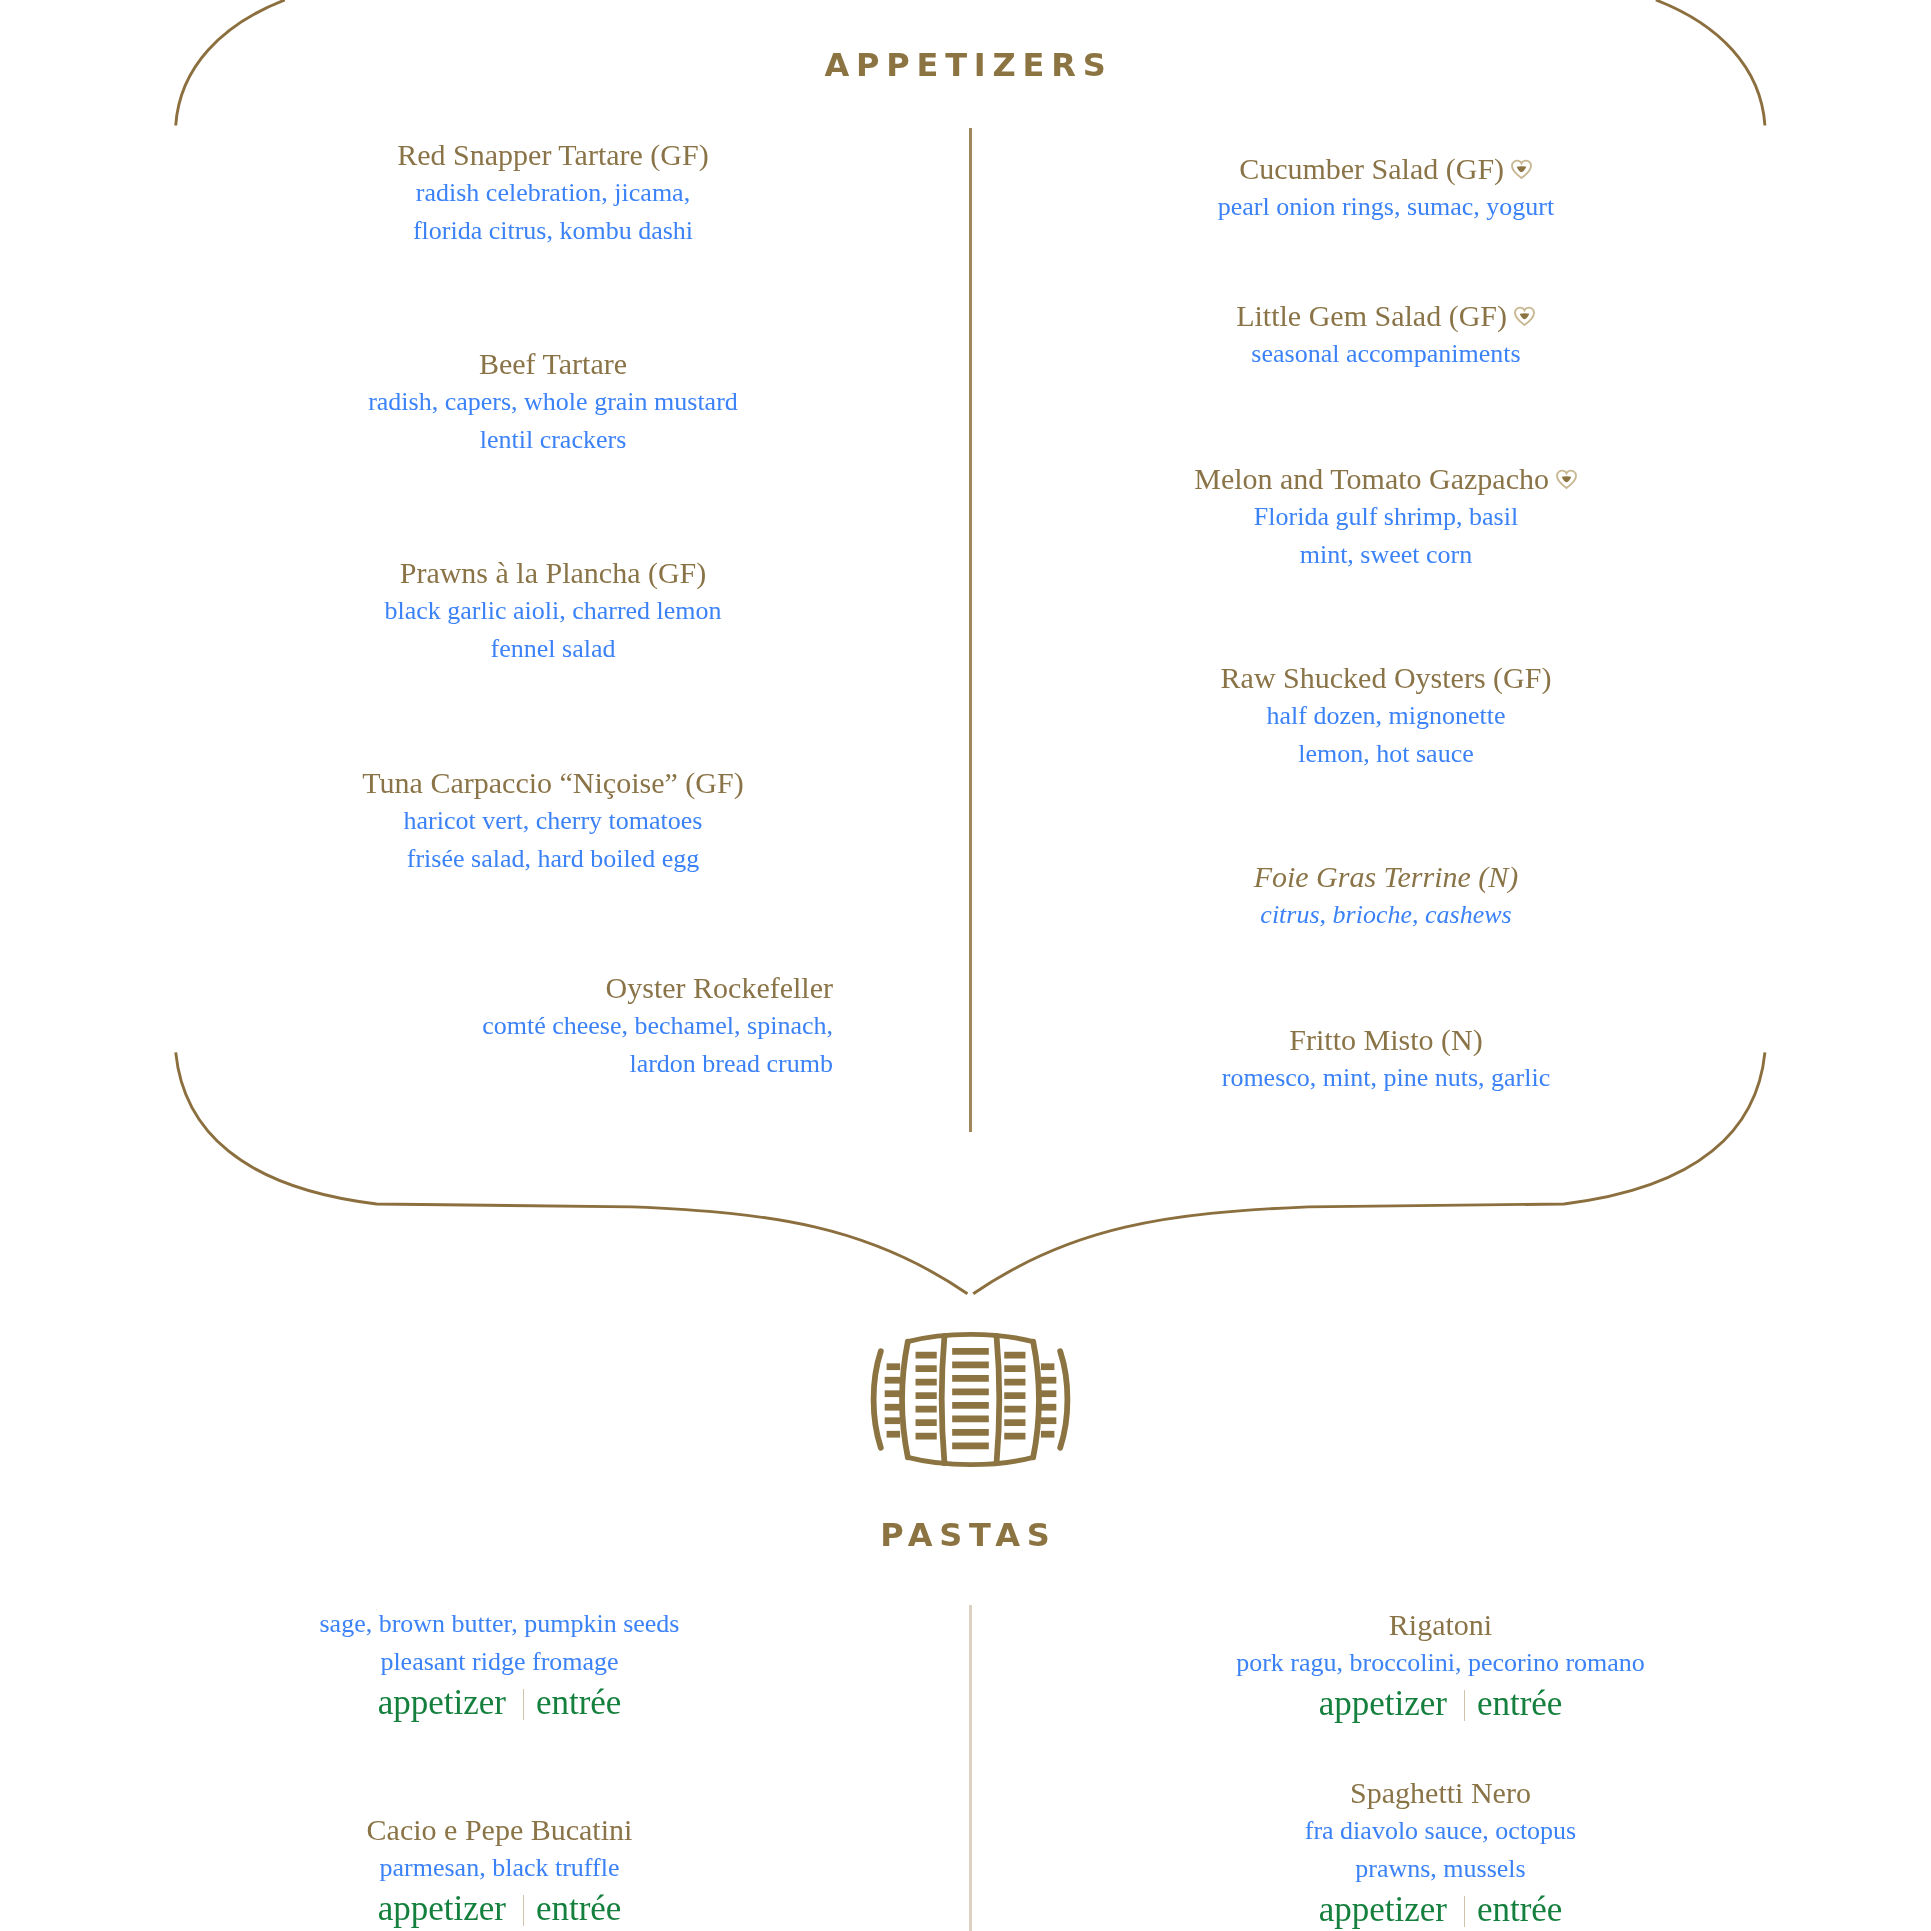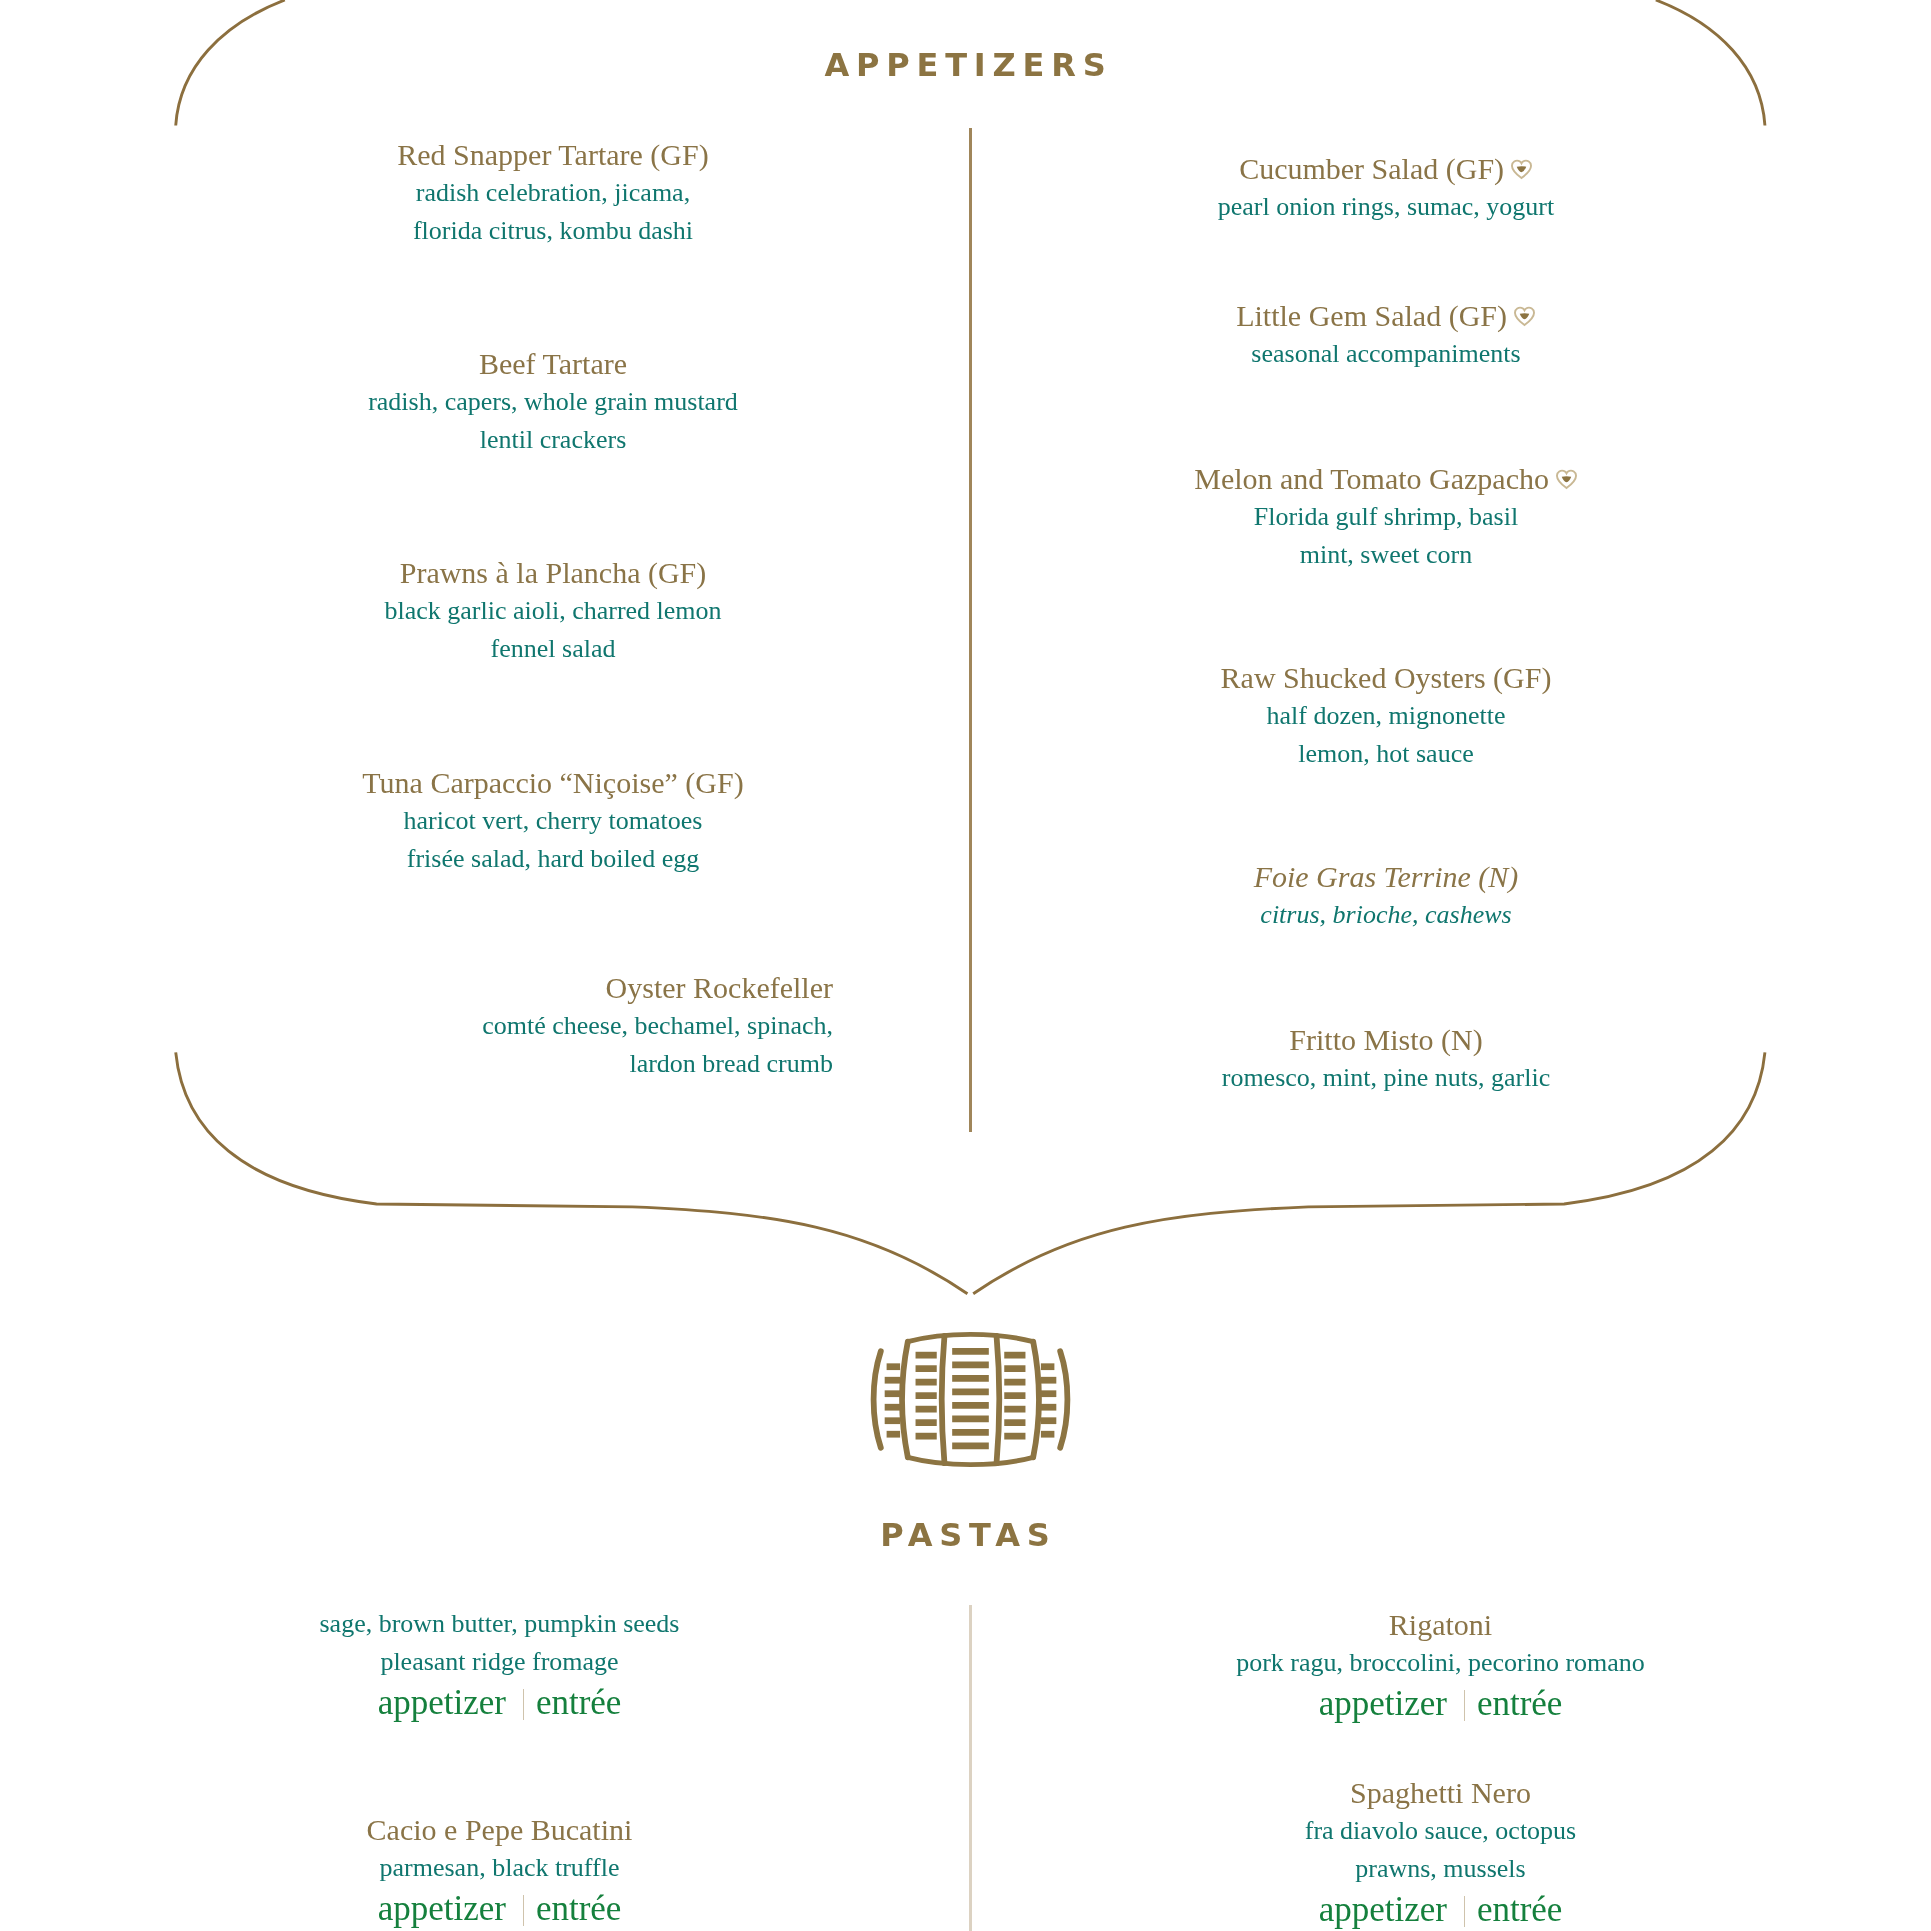--- a/index.html
+++ b/index.html
@@ -7,21 +7,21 @@
     .page { position: absolute; left: 0; top: 0; width: 1931px; height: 1931px; border-radius: 10px; }
     .frame { position: absolute; left: 0; top: 0; width: 1931px; height: 1931px; pointer-events: none; }
     .section-title {
       position: absolute; left: 0; width: 1937px; text-align: center;
       font-family: "DejaVu Sans", sans-serif; font-weight: bold;
       font-size: 32px; letter-spacing: 6.8px; color: #8c7442;
     }
     .col { position: absolute; text-align: center; font-family: "Liberation Serif", serif; color: #8e7a52; }
     .item { position: absolute; left: 0; width: 100%; text-align: center; }
     .item-name { font-size: 30px; line-height: 39px; color: #8a7447; white-space: nowrap; }
-    .item-desc { font-size: 26px; line-height: 38px; color: #0f766e; white-space: nowrap; }
+    .item-desc { font-size: 26px; line-height: 38px; color: #3b82f6; white-space: nowrap; }
     .heart { display: inline-block; vertical-align: middle; margin-left: 5.8px; width: 23px; height: 21px; position: relative; top: -2.9px; }
     .price-row { font-size: 35px; line-height: 44px; color: #15803d; white-space: nowrap; }
     .price-row .sep { display: inline-block; width: 1px; height: 31px; background: #cfc3ac; margin: 0 11.6px 0 17.4px; vertical-align: middle; position: relative; top: -1.9px; }
     .divider { position: absolute; width: 2.9px; background: #a0865a; }
     .divider.light { width: 2.9px; background: #dcd2c2; }
     .barrel { position: absolute; left: 867px; top: 1332px; width: 207px; height: 135px; }
   </style>
 </head>
 <body>
 

